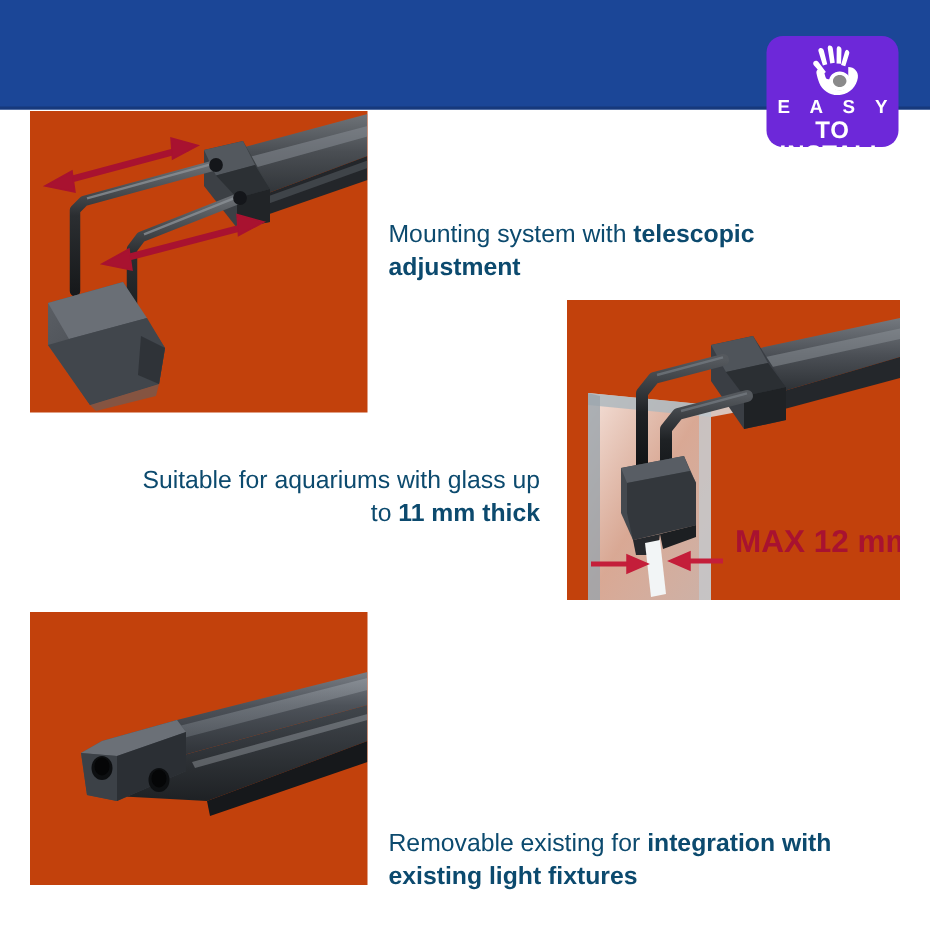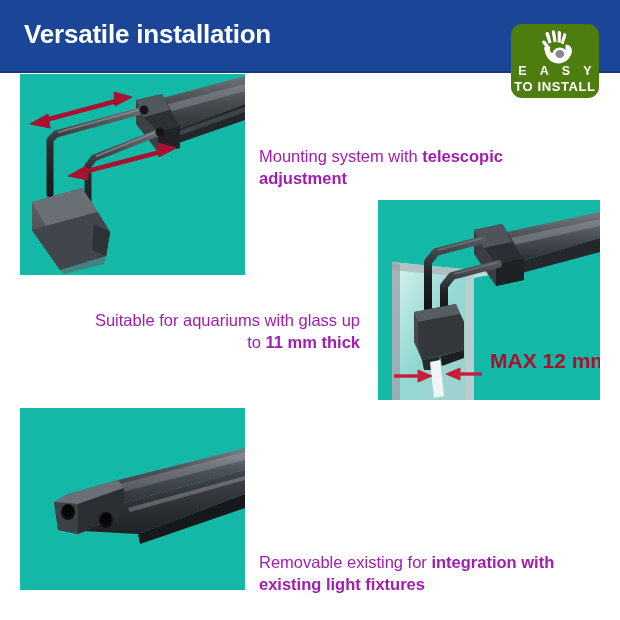--- a/index.html
+++ b/index.html
@@ -18,59 +18,58 @@
     background:#17397c;
   }
   .header-title{
     position:absolute;left:24px;top:19px;
     font-size:26px;font-weight:bold;color:#ffffff;
     letter-spacing:-0.2px;white-space:nowrap;
   }
   
   .badge{
     position:absolute;left:511px;top:24px;width:88px;height:74px;
-    background:#4d7c0f;border-radius:11px;
+    background:#6d28d9;border-radius:11px;
     box-sizing:border-box;
     padding-left:24px;
   }
   .badge-hand{
     position:absolute;left:50%;top:5px;transform:translateX(-50%);
     width:42px;height:36px;
   }
   .badge-easy{
     position:absolute;left:0;right:0;top:41px;text-align:center;
     color:#ffffff;font-size:12.5px;font-weight:bold;letter-spacing:5px;
     text-indent:5px;line-height:1;
   }
   .badge-install{
     position:absolute;left:0;right:0;top:56px;text-align:center;
-    color:#ffffff;font-size:13px;font-weight:bold;letter-spacing:0.6px;
+    color:#ffffff;font-size:16px;font-weight:bold;letter-spacing:0.6px;
     line-height:1;
   }
   
-  .panel{position:absolute;background:#14b8a6;overflow:hidden;}
+  .panel{position:absolute;background:#c2410c;overflow:hidden;}
   #panel-telescopic{left:20px;top:74px;width:225px;height:201px;}
   #panel-glass{left:378px;top:200px;width:222px;height:200px;}
   #panel-endcap{left:20px;top:408px;width:225px;height:182px;}
   .panel svg{display:block;width:100%;height:100%;}
   
   .caption{
-    position:absolute;color:#a21caf;font-size:16.5px;line-height:1.32;
+    position:absolute;color:#0c4a6e;font-size:16.5px;line-height:1.32;
   }
   .caption b{font-weight:bold;}
   #caption-telescopic{left:259px;top:146px;width:330px;text-align:left;}
   #caption-glass{left:80px;top:310px;width:280px;text-align:right;}
   #caption-supports{left:259px;top:552px;width:345px;text-align:left;}
 </style>
 </head>
 <body>
 
 <div class="header">
   <div class="header-underline"></div>
-  <div class="header-title">Versatile installation</div>
 </div>
 
 <div class="badge">
   <svg class="badge-hand" viewBox="0 0 42 36">
     <g fill="#ffffff">
       <path d="M12.5 3.2c1.2-.5 2.4.2 2.7 1.5l2.3 9.1-2.9.8-2.9-9.2c-.3-1 .0-1.9.8-2.2z"></path>
       <path d="M18.6 1.4c1.3-.3 2.4.6 2.6 1.9l1.3 9.6-3 .4-1.6-9.7c-.2-1.1.1-2 .7-2.2z"></path>
       <path d="M24.8 1.8c1.3.0 2.2 1.0 2.2 2.3l-.3 9.4-3-.1.1-9.4c0-1.2.4-2.1 1-2.2z"></path>
       <path d="M30.7 4.1c1.2.4 1.8 1.6 1.4 2.8l-2.6 8.3-2.8-.9 2.5-8.5c.3-1.1 1-1.8 1.5-1.7z"></path>
       <path d="M8.6 12.0c1.0-.8 2.3-.6 3.0.4l5.0 6.6-2.3 1.9-5.6-6.3c-.7-.8-.8-1.9-.1-2.6z"></path>

